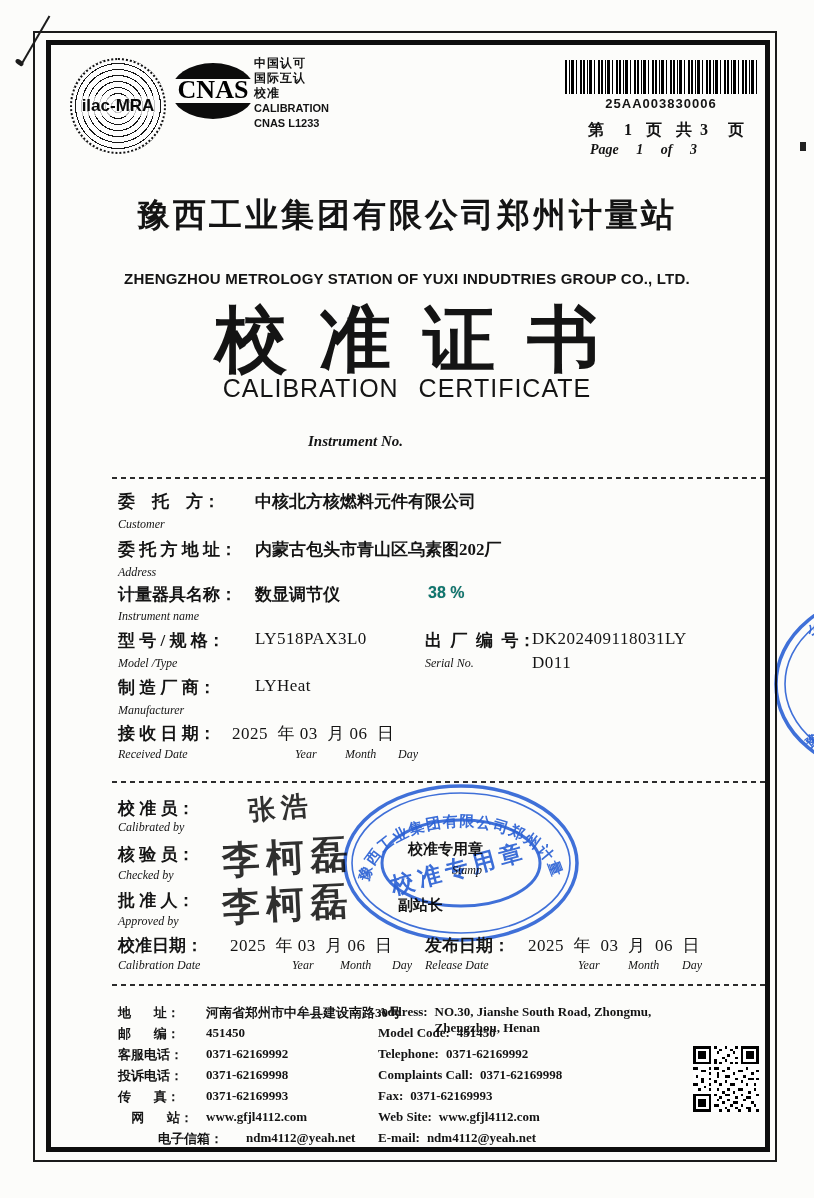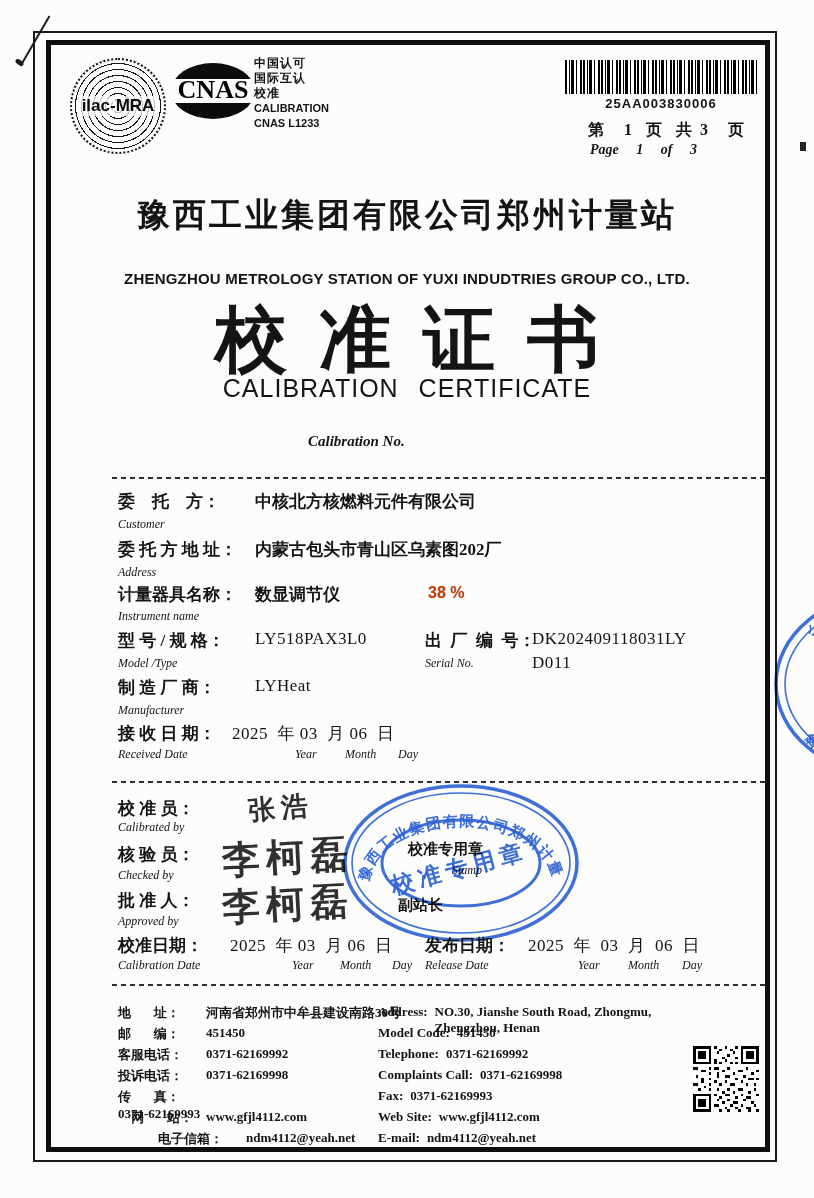--- a/index.html
+++ b/index.html
@@ -37,21 +37,21 @@
   .certno b{font-weight:700;letter-spacing:1px;}
   .certno .val{font-weight:700;margin-left:14px;letter-spacing:.5px;}
   .certno-en{top:433px;left:308px;font:italic 700 15px "Liberation Serif",serif;}
   
   .dash{left:112px;width:656px;height:2px;background:repeating-linear-gradient(90deg,#2c2c2c 0 5px,transparent 5px 9px);}
   
   .flabel{left:118px;font-weight:700;font-size:17px;white-space:pre;}
   .fval{left:255px;font-weight:700;font-size:17px;}
   .fval-latin{left:255px;font-weight:400;font-size:17px;letter-spacing:.5px;}
   .sub{left:118px;font:italic 400 12px "Liberation Serif",serif;}
-  .watermark{left:428px;top:584px;font:700 16px "Liberation Sans",sans-serif;color:#c2410c;text-shadow:0 0 1px #b5b5b5;}
+  .watermark{left:428px;top:584px;font:700 16px "Liberation Sans",sans-serif;color:#0f766e;text-shadow:0 0 1px #b5b5b5;}
   .slabel2{left:425px;font-weight:700;font-size:17px;white-space:pre;}
   .sval2{left:532px;font-weight:400;font-size:17px;letter-spacing:.5px;}
   .sub2{left:425px;font:italic 400 12px "Liberation Serif",serif;}
   .datestr{font-weight:400;font-size:17px;letter-spacing:.5px;white-space:pre;text-align:right;}
   .dsub{font:italic 400 12px "Liberation Serif",serif;}
   
   .sig{font-weight:700;opacity:.88;transform:rotate(-5deg);letter-spacing:6px;font-family:"Liberation Serif",serif;}
   .stamp-print{font-weight:700;font-size:15px;}
   .stamp-en{font:italic 400 12px "Liberation Serif",serif;}
   
@@ -91,21 +91,21 @@
 
   <div class="abs barcode"></div>
   <div class="abs barcode-num">25AA003830006</div>
   <div class="abs page-cn pre">第   1  页  共 3   页</div>
   <div class="abs page-en">Page 1 of 3</div>
 
   <div class="abs t-center org-cn">豫西工业集团有限公司郑州计量站</div>
   <div class="abs t-center cert-cn">校准证书</div>
   <div class="abs t-center org-en">ZHENGZHOU METROLOGY STATION OF YUXI INDUDTRIES GROUP CO., LTD.</div>
   <div class="abs t-center cert-en">CALIBRATION CERTIFICATE</div>
-  <div class="abs certno-en">Calibration No.</div>
+  <div class="abs certno-en">Instrument No.</div>
 
   <div class="abs dash" style="top:477px;"></div>
 
   <div class="abs flabel" style="top:490px;">委    托    方：</div>
   <div class="abs fval" style="top:490px;">中核北方核燃料元件有限公司</div>
   <div class="abs sub" style="top:517px;">Customer</div>
 
   <div class="abs flabel" style="top:538px;">委 托 方 地 址：</div>
   <div class="abs fval" style="top:538px;">内蒙古包头市青山区乌素图202厂</div>
   <div class="abs sub" style="top:565px;">Address</div>
@@ -198,21 +198,21 @@
       <span>451450</span>
     </div>
   <div class="abs frow" style="left:118px;top:1046px;">
       <span class="lab">客服电话：</span>
       <span>0371-62169992</span>
     </div>
   <div class="abs frow" style="left:118px;top:1067px;">
       <span class="lab">投诉电话：</span>
       <span>0371-62169998</span>
     </div>
-  <div class="abs frow" style="left:118px;top:1088px;flex-direction:column;">
+  <div class="abs frow" style="left:118px;top:1088px;">
       <span class="lab">传       真：</span>
       <span>0371-62169993</span>
     </div>
   <div class="abs frow" style="left:118px;top:1109px;text-align:center;">
       <span class="lab">网       站：</span>
       <span>www.gfjl4112.com</span>
     </div>
   <div class="abs frow" style="left:134px;top:1130px;margin-left:24px;">
       <span class="lab">电子信箱：</span>
       <span>ndm4112@yeah.net</span>

